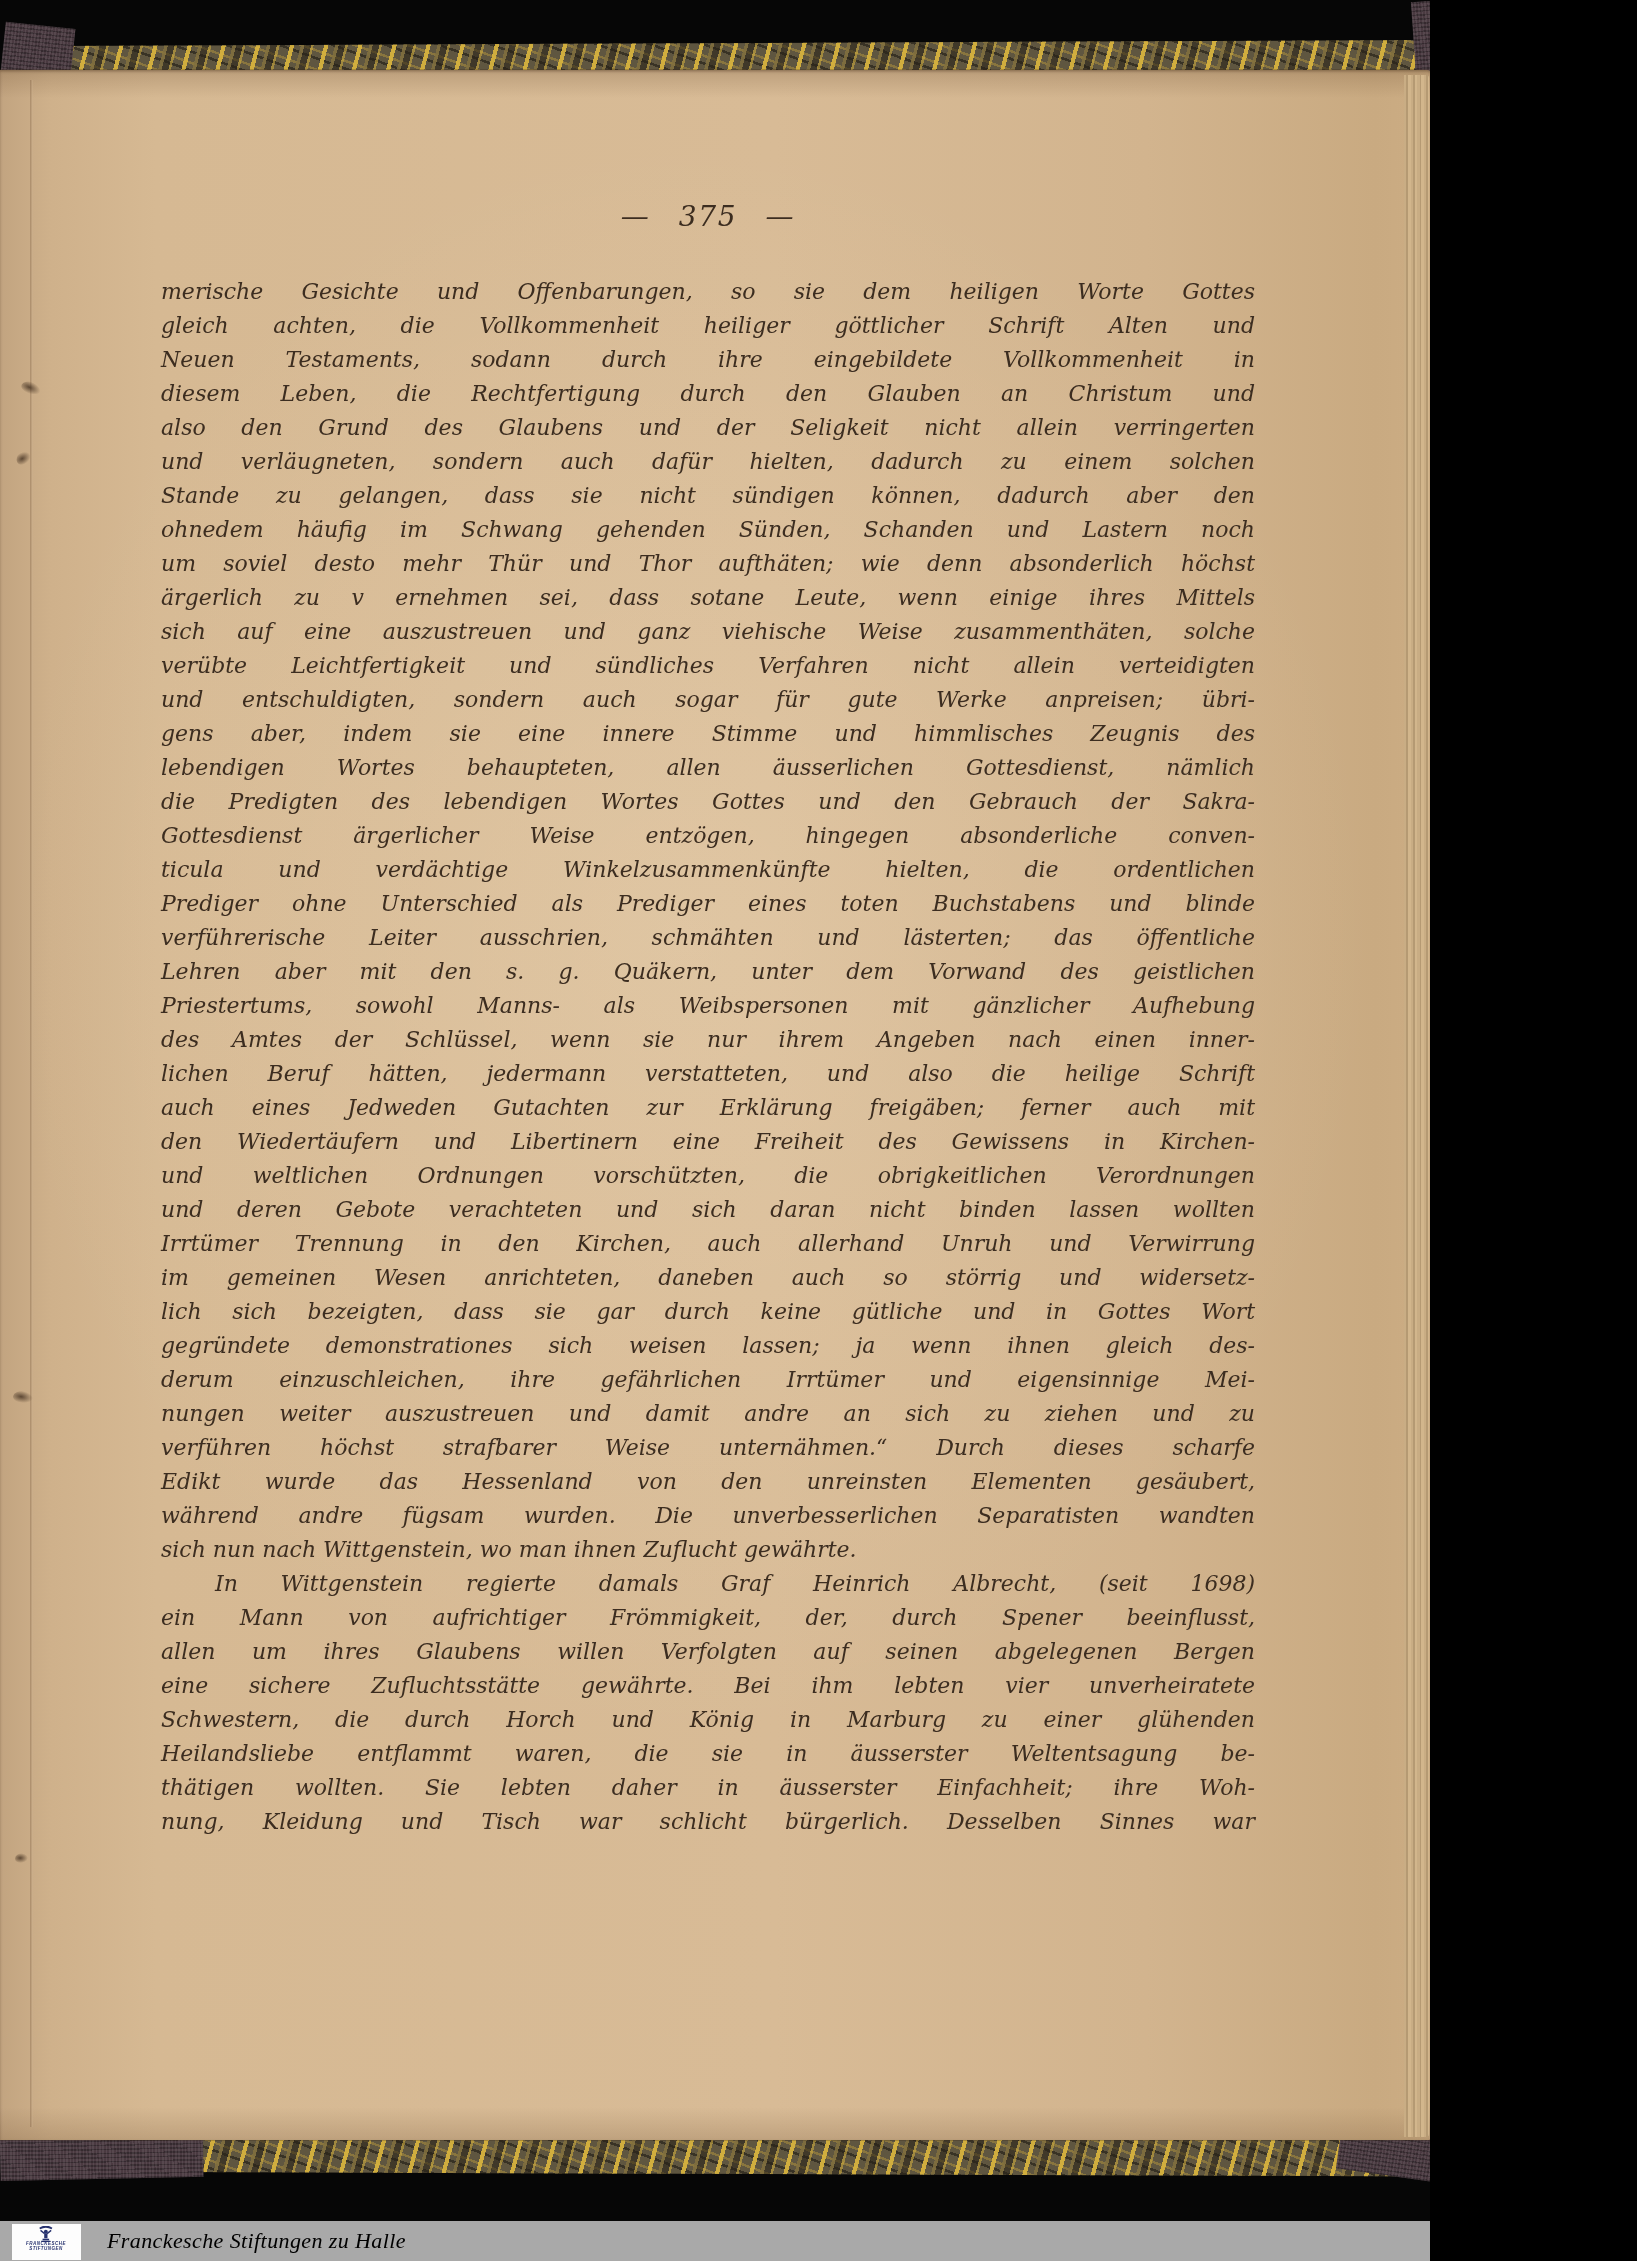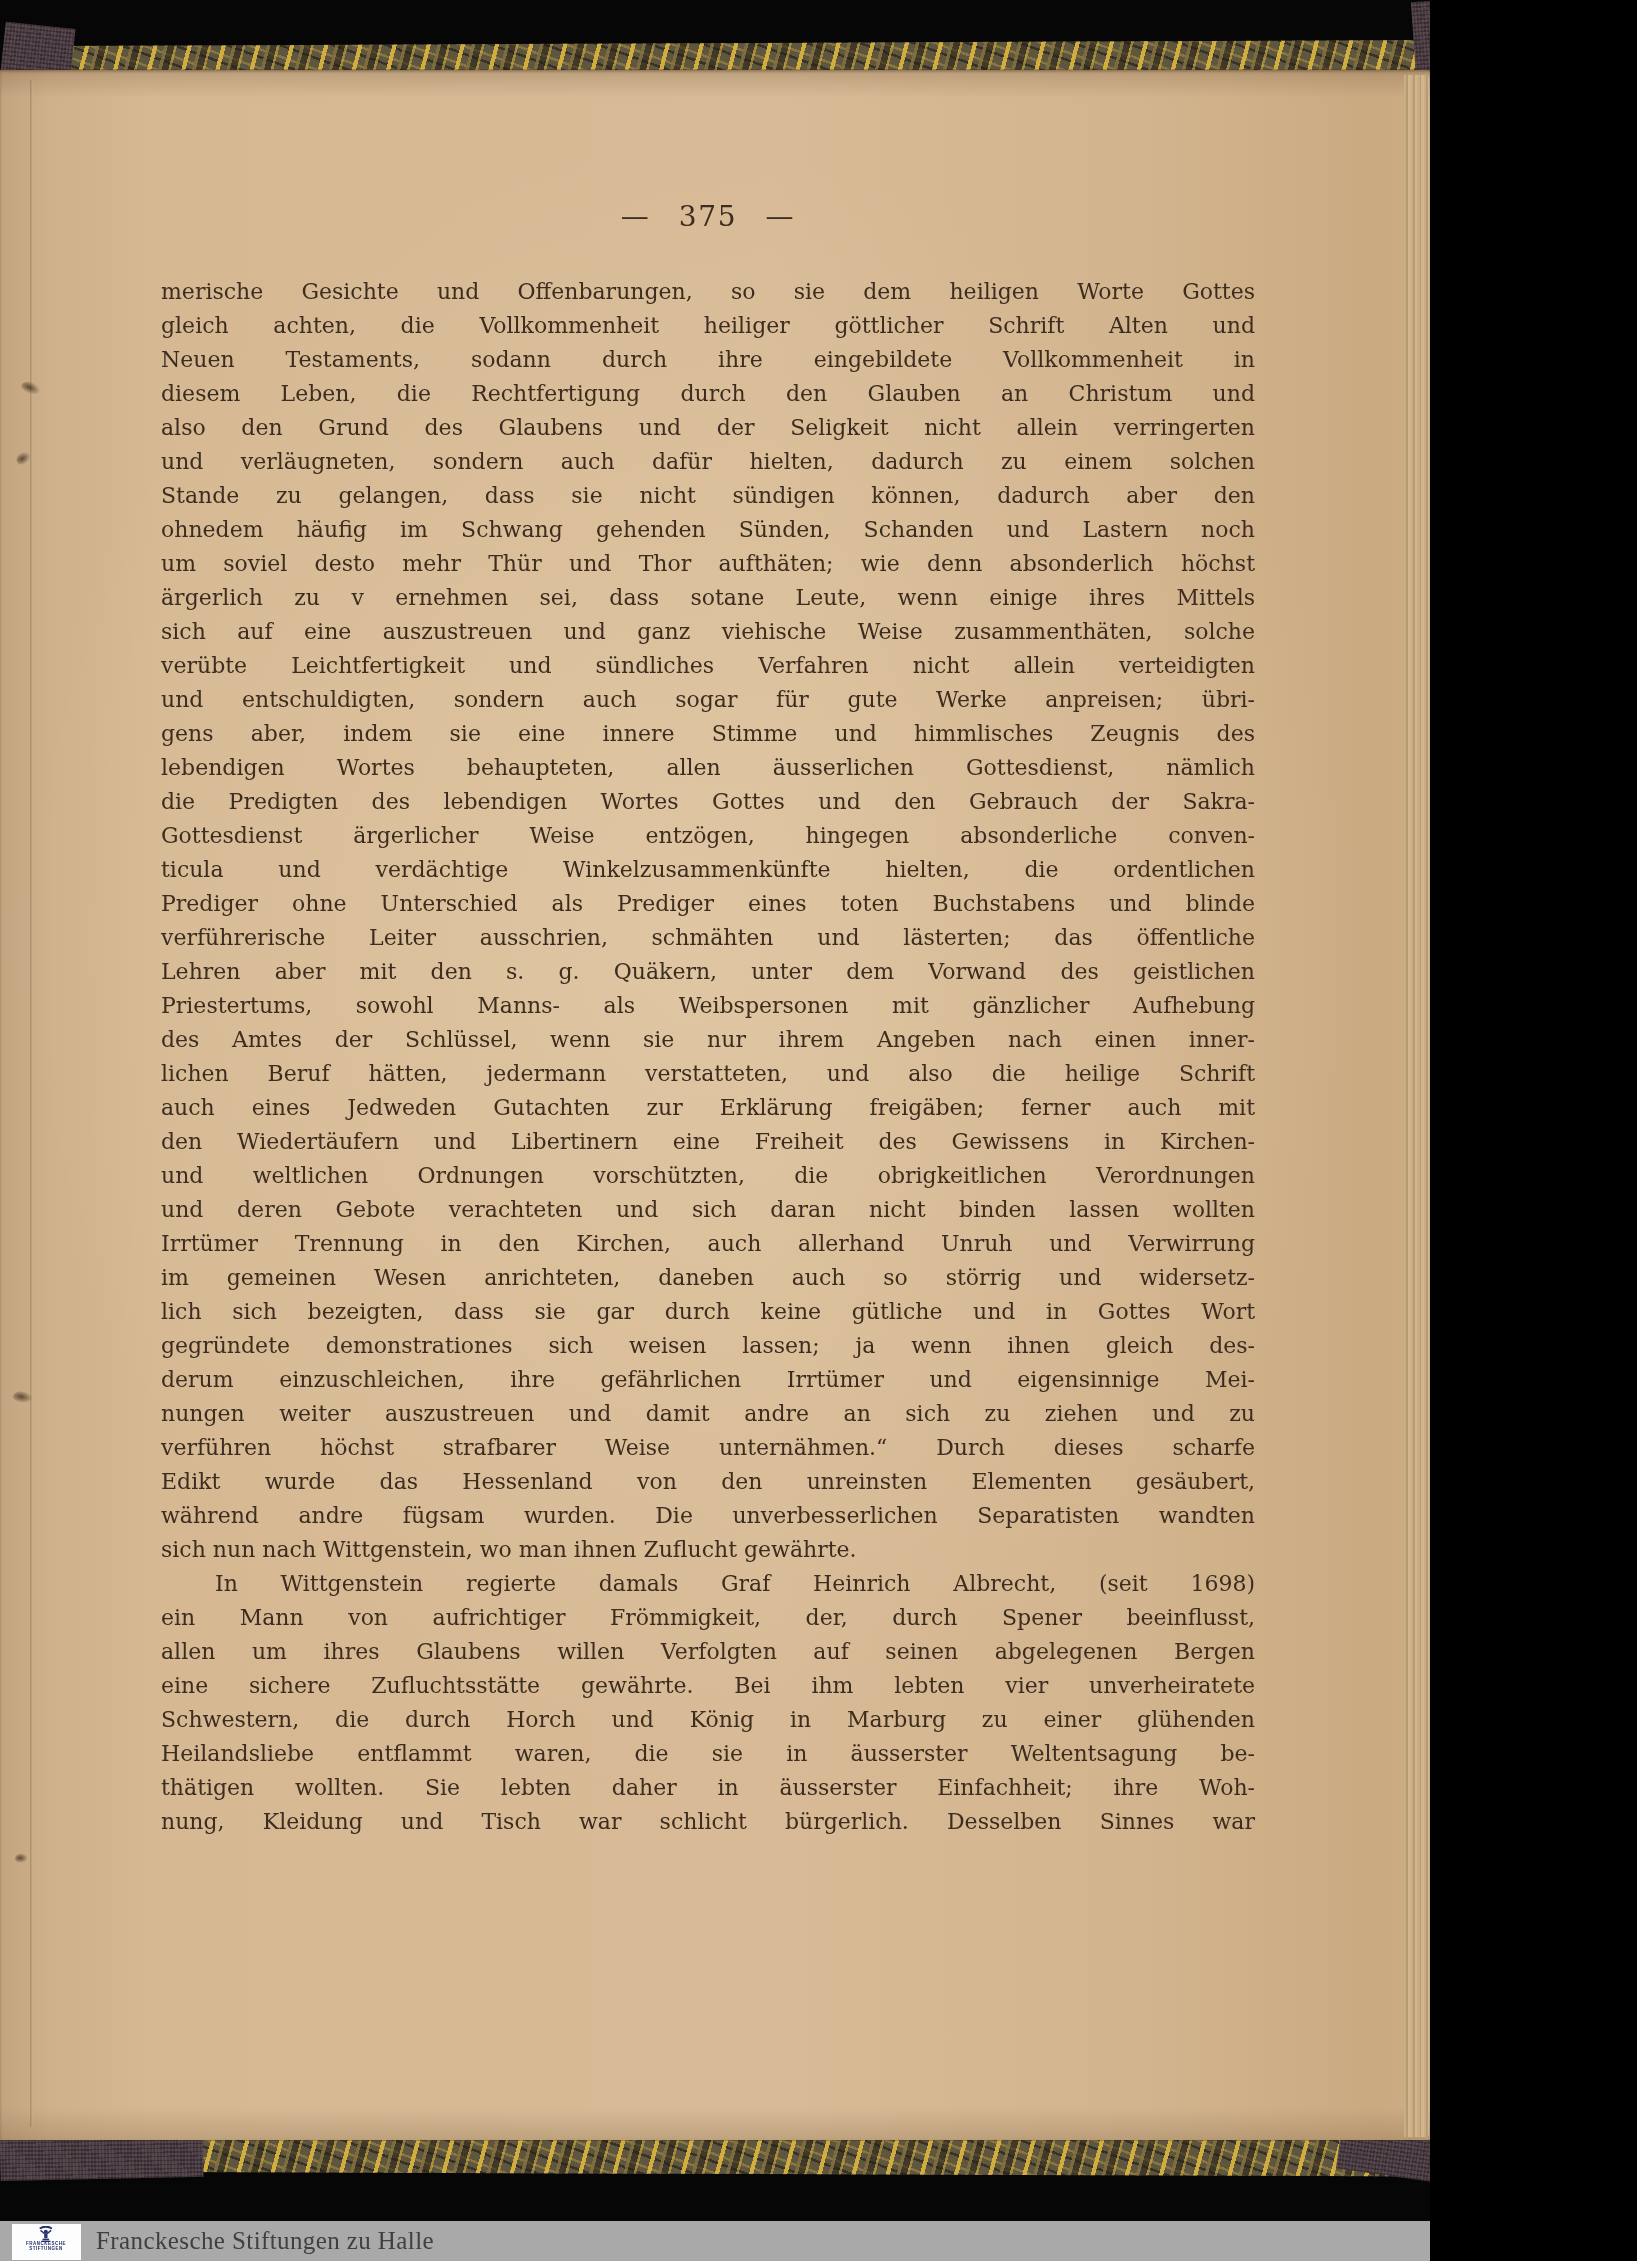--- a/index.html
+++ b/index.html
@@ -1,17 +1,17 @@
 <!DOCTYPE html>
 <html style="--background: #060606; --paper: #d5b892; --ink: #3c2d20; --marble-base: #5f5640; --marble-speckle: #c9a53c; --cloth: #4a3a41; --footer-bar: #a9a9a9; --logo-blue: #26316e; --footer-text: #ffffff;font-size:13px"><head>
 <meta charset="utf-8">
 <style>
   html,body{margin:0;padding:0;background:#000;}
   .screen{position:relative;width:1430px;height:2261px;background:var(--background,#060606);overflow:hidden;
-          font-family:"DejaVu Serif",serif;}
+          font-family:"DejaVu Serif",serif;font-style:italic;}
 
   
   .marble{background-color:var(--marble-base,#5f5640);
     background-image:
       repeating-linear-gradient(105deg, rgba(214,178,62,.95) 0 4.1px, rgba(214,178,62,0) 4.1px 10.6px,
         rgba(130,112,62,.85) 10.6px 14px, rgba(38,32,22,.55) 14px 20.5px,
         rgba(214,178,62,.55) 20.5px 23px, rgba(38,32,22,0) 23px 33px),
       repeating-linear-gradient(20deg, rgba(24,21,15,.55) 0 2.5px, transparent 2.5px 7.4px,
         rgba(205,168,60,.38) 7.4px 9.8px, transparent 9.8px 18px);}
   .cloth{background-color:var(--cloth,#4a3a41);
@@ -59,22 +59,22 @@
   .text-block .line.indent{padding-left:54px;}
 
   
   .footer-bar{position:absolute;left:0;top:2221px;width:1638px;height:40px;
     background:var(--footer-bar,#a9a9a9);}
   .logo-box{position:absolute;left:11.5px;top:3.3px;width:69px;height:36px;background:#fdfdfd;
     display:flex;flex-direction:column;align-items:center;justify-content:flex-start;}
   .logo-glyph{margin-top:1.6px;height:16.4px;}
   .logo-caption{font-family:"Liberation Sans",sans-serif;font-size:4.5px;line-height:4.9px;
     letter-spacing:0.5px;color:var(--logo-blue,#26316e);font-weight:700;text-align:center;}
-  .institution{position:absolute;left:96px;top:0;height:40px;line-height:40px;
-    font-family:"Liberation Serif",serif;font-size:25px;color:#404040;letter-spacing:0.4px;}
+  .institution{position:absolute;left:107px;top:0;height:40px;line-height:40px;
+    font-family:"Liberation Serif",serif;font-size:22px;color:#000000;letter-spacing:0.4px;}
   .dfg{position:absolute;left:1579px;top:0;height:40px;line-height:40px;
     font-family:"Liberation Sans",sans-serif;font-weight:800;font-size:25.4px;color:#fff;
     transform:skewX(-8deg);letter-spacing:0;}
 </style>
 </head>
 <body>
 
 <div class="screen">
 
   <div class="marble marble-top"></div>

